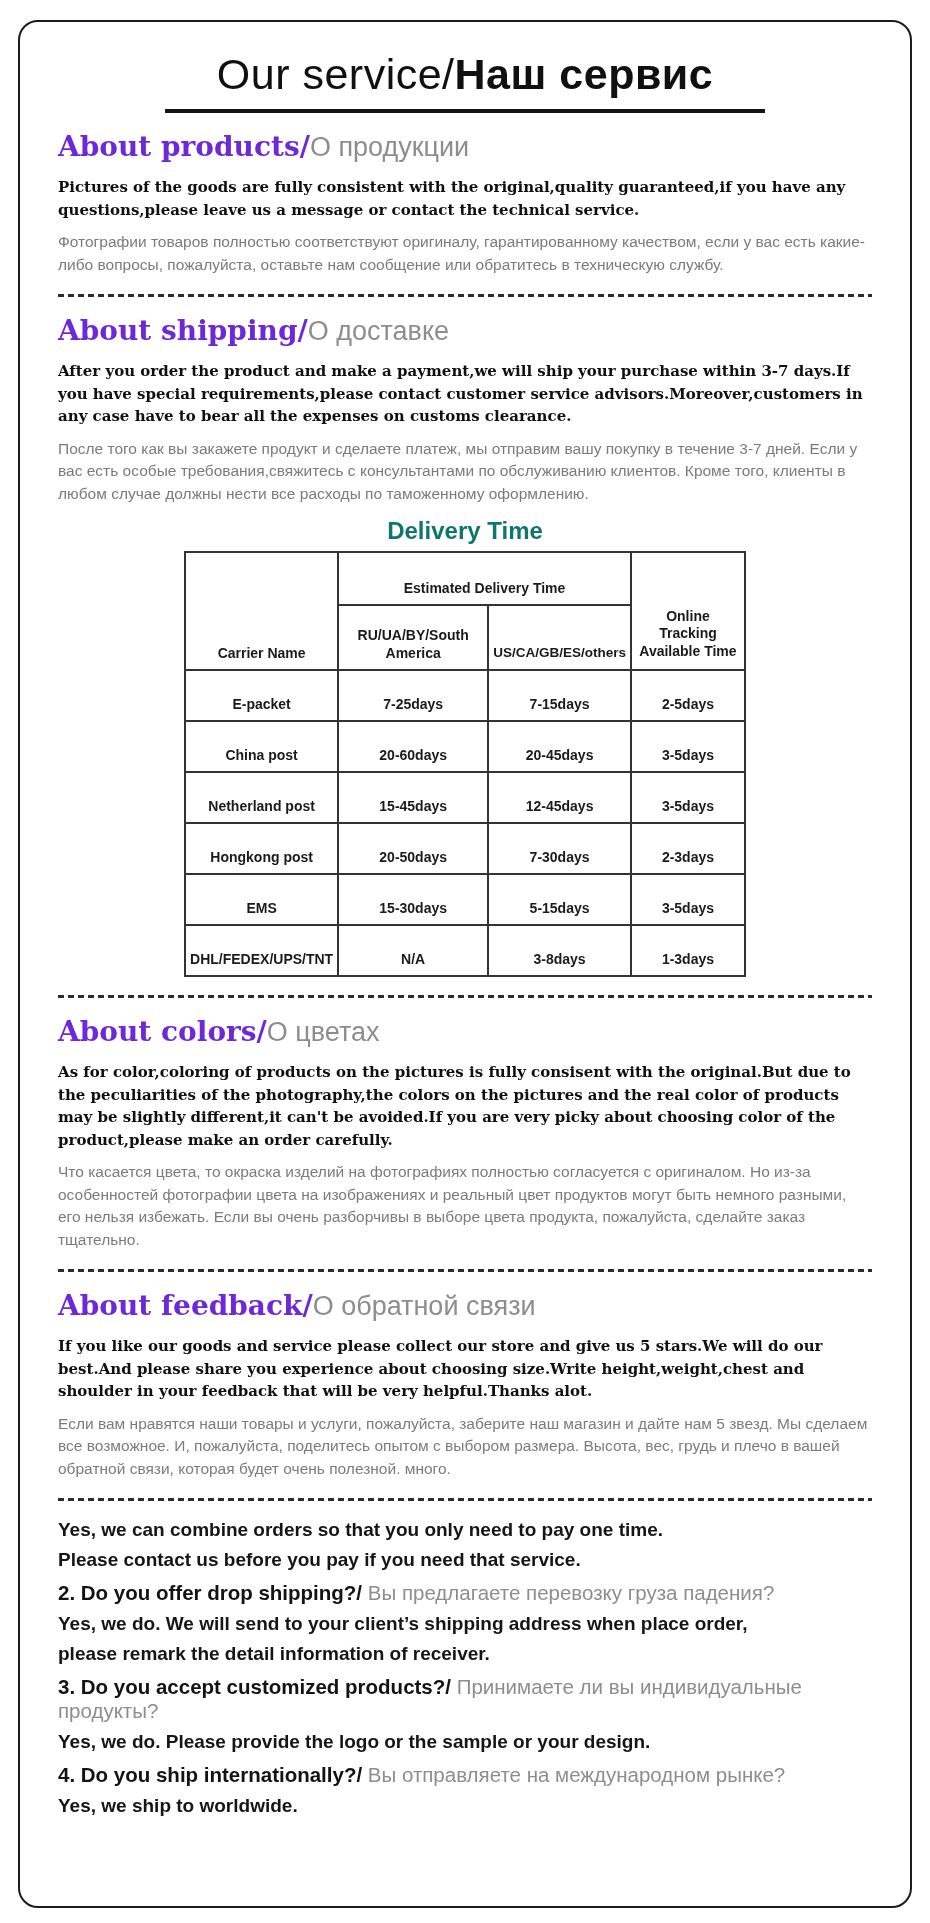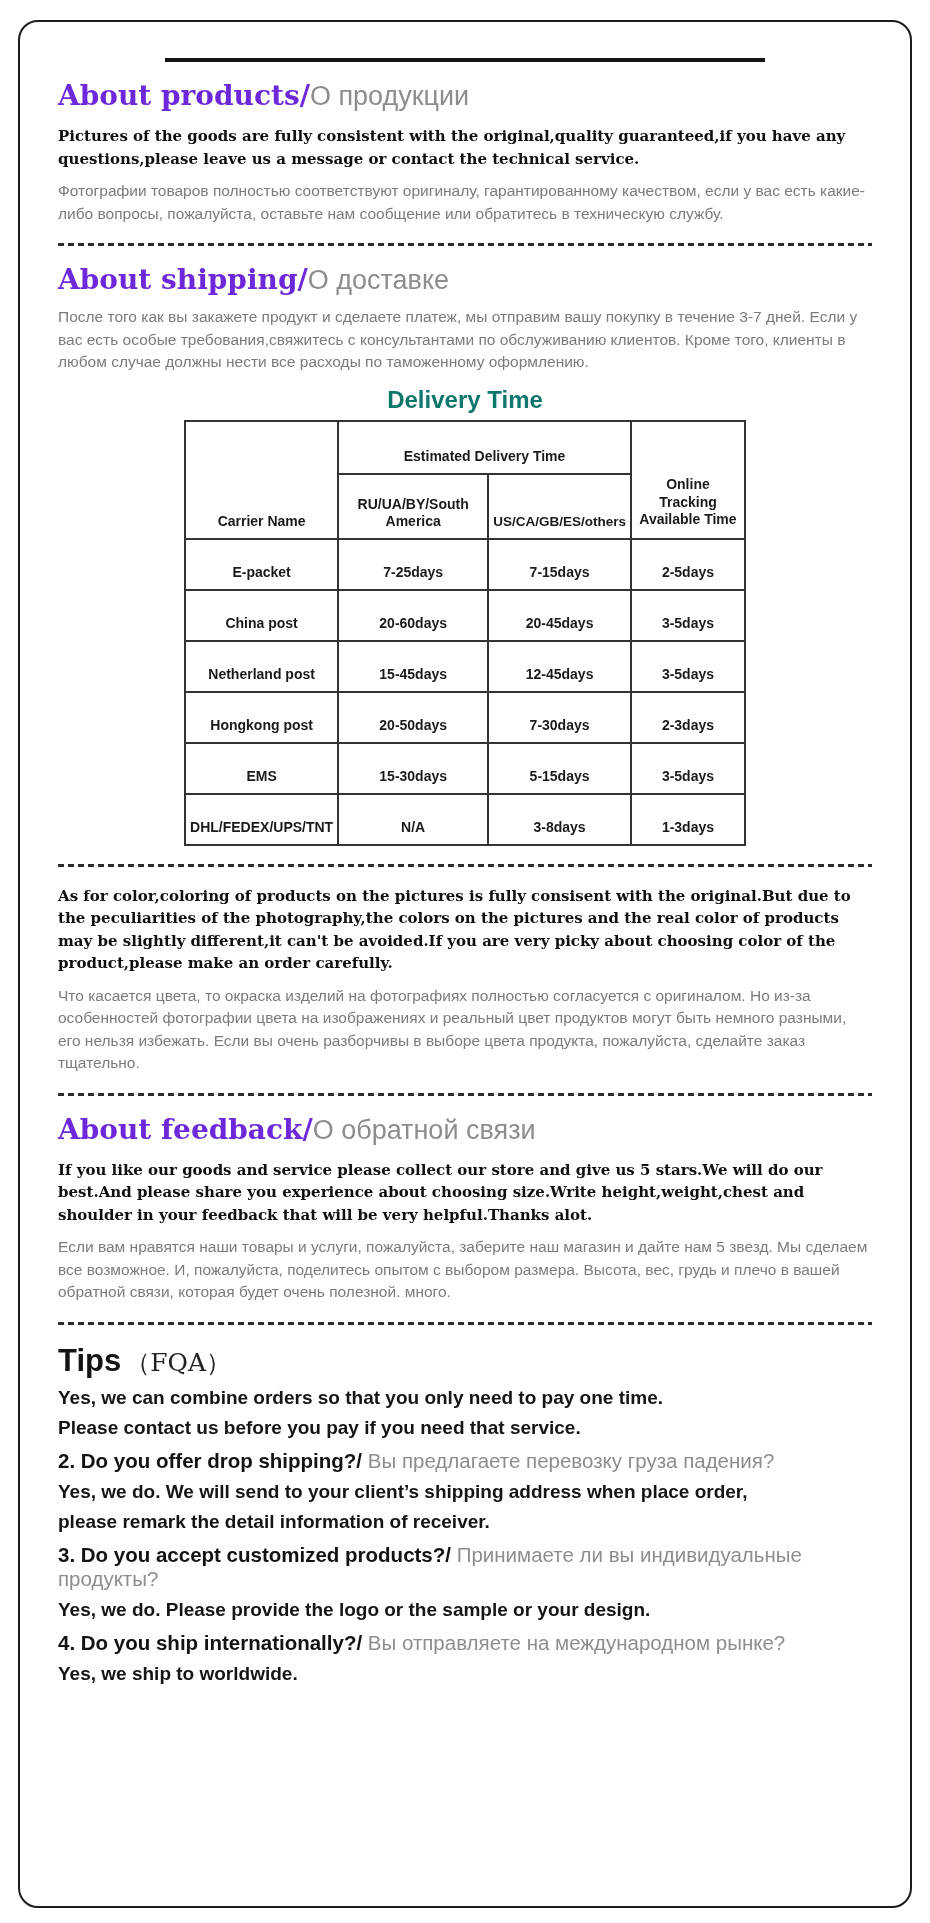--- a/index.html
+++ b/index.html
@@ -55,32 +55,34 @@
     <linearGradient id="starGrad" x1="0" y1="0" x2="0" y2="1">
       <stop offset="0" stop-color="#FFE27A"></stop>
       <stop offset="0.45" stop-color="#FFC531"></stop>
       <stop offset="1" stop-color="#F29D05"></stop>
     </linearGradient>
   </defs>
 </svg>
 
 <div class="frame">
 
+  <h1 class="title"><span class="t-en">Our service/</span><span class="t-ru">Наш сервис</span></h1>
   <div class="title-underline"></div>
 
   <section>
     <h2 class="section-h"><span class="h-en">About products/</span><span class="h-ru">О продукции</span></h2>
     <p class="p-en">Pictures of the goods are fully consistent with the original,quality guaranteed,if you have any questions,please leave us a message or contact the technical service.</p>
     <p class="p-ru">Фотографии товаров полностью соответствуют оригиналу, гарантированному качеством, если у вас есть какие-либо вопросы, пожалуйста, оставьте нам сообщение или обратитесь в техническую службу.</p>
   </section>
 
   <div class="dashed"></div>
 
   <section>
     <h2 class="section-h"><span class="h-en">About shipping/</span><span class="h-ru">О доставке</span></h2>
+    <p class="p-en">After you order the product and make a payment,we will ship your purchase within 3-7 days.If you have special requirements,please contact customer service advisors.Moreover,customers in any case have to bear all the expenses on customs clearance.</p>
     <p class="p-ru">После того как вы закажете продукт и сделаете платеж, мы отправим вашу покупку в течение 3-7 дней. Если у вас есть особые требования,свяжитесь с консультантами по обслуживанию клиентов. Кроме того, клиенты в любом случае должны нести все расходы по таможенному оформлению.</p>
 
     <div class="tbl-caption">Delivery Time</div>
     <table class="delivery">
       <colgroup>
           <col class="c1">
           <col class="c2">
           <col class="c3">
           <col class="c4">
         </colgroup>
@@ -130,36 +132,36 @@
           <td>3-8days</td>
           <td>1-3days</td>
         </tr>
       </tbody>
     </table>
   </section>
 
   <div class="dashed"></div>
 
   <section>
+    <h2 class="section-h"><span class="h-en">About colors/</span><span class="h-ru">О цветах</span></h2>
     <p class="p-en">As for color,coloring of products on the pictures is fully consisent with the original.But due to the peculiarities of the photography,the colors on the pictures and the real color of products may be slightly different,it can't be avoided.If you are very picky about choosing color of the product,please make an order carefully.</p>
     <p class="p-ru">Что касается цвета, то окраска изделий на фотографиях полностью согласуется с оригиналом. Но из-за особенностей фотографии цвета на изображениях и реальный цвет продуктов могут быть немного разными, его нельзя избежать. Если вы очень разборчивы в выборе цвета продукта, пожалуйста, сделайте заказ тщательно.</p>
   </section>
 
   <div class="dashed"></div>
 
   <section>
     <h2 class="section-h"><span class="h-en">About feedback/</span><span class="h-ru">О обратной связи</span></h2>
     <p class="p-en">If you like our goods and service please collect our store and give us 5 stars.We will do our best.And please share you experience about choosing size.Write height,weight,chest and shoulder in your feedback that will be very helpful.Thanks alot.</p>
     <p class="p-ru">Если вам нравятся наши товары и услуги, пожалуйста, заберите наш магазин и дайте нам 5 звезд. Мы сделаем все возможное. И, пожалуйста, поделитесь опытом с выбором размера. Высота, вес, грудь и плечо в вашей обратной связи, которая будет очень полезной. много.</p>
   </section>
 
   <div class="dashed"></div>
 
   <section>
-    <h2 class="tips-h"><span>Tips</span><span class="fqa">（FQA）</span></h2>
 
     <p class="a">Yes, we can combine orders so that you only need to pay one time.</p>
     <p class="a">Please contact us before you pay if you need that service.</p>
 
     <p class="q"><span>2. Do you offer drop shipping?/</span> <span class="q-ru">Вы предлагаете перевозку груза падения?</span></p>
     <p class="a">Yes, we do. We will send to your client’s shipping address when place order,</p>
     <p class="a">please remark the detail information of receiver.</p>
 
     <p class="q"><span>3. Do you accept customized products?/</span> <span class="q-ru">Принимаете ли вы индивидуальные продукты?</span></p>
     <p class="a">Yes, we do. Please provide the logo or the sample or your design.</p>

